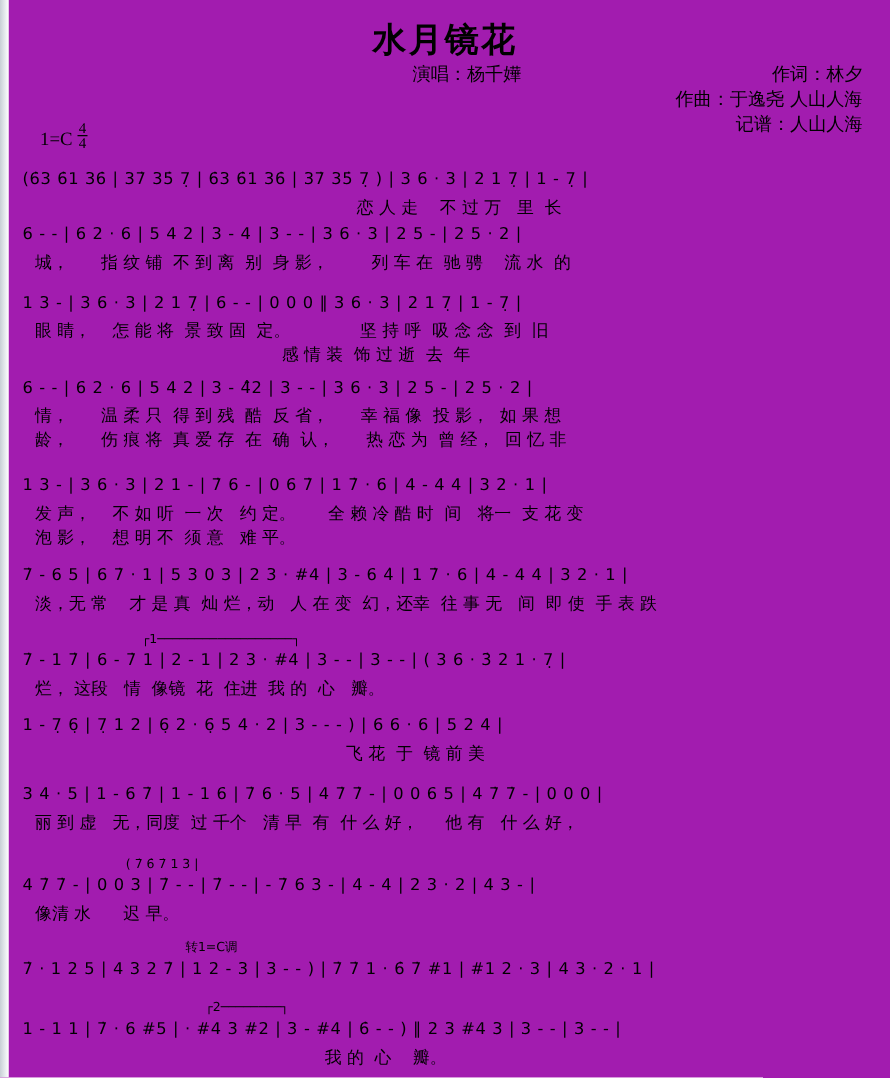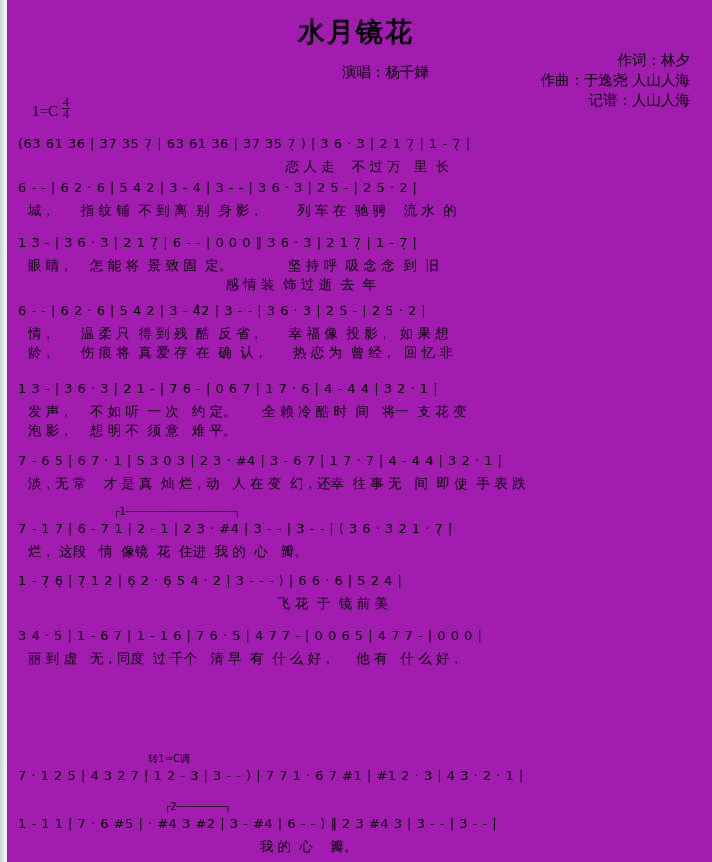--- a/index.html
+++ b/index.html
@@ -60,21 +60,21 @@
   .credits {
     position: absolute;
     top: 50px;
     left: 330px;
     width: 370px;
     font-size: 14.5px;
     font-family: "DejaVu Sans", sans-serif;
     line-height: 20px;
   }
   .credits .row { position: relative; height: 20px; }
-  .credits .singer { position: absolute; left: 12px; margin-top: 12px; }
+  .credits .singer { position: absolute; left: 0; }
   .credits .right { position: absolute; right: 10px; white-space: nowrap; }
 
   
   .system {
     position: absolute;
     left: 18px;
     width: 680px;
   }
   .notes {
     font-family: "DejaVu Sans", sans-serif;
@@ -152,40 +152,45 @@
   </div>
 
   <div class="system" style="top:365px">
     <div class="annot"></div>
     <div class="notes">1 3 - | 3 6 · 3 | 2 1 - | 7̇ 6 - | 0 6 7̇ | 1 7̇ · 6 | 4 - 4 4 | 3 2 · 1 |</div>
     <div class="lyric">发 声，    不 如 听  一 次   约 定。      全 赖 冷 酷 时  间   将一  支 花 变</div>
     <div class="lyric">泡 影，    想 明 不  须 意   难 平。</div>
   </div>
 
   <div class="system" style="top:450px">
-    <div class="notes">7̇ - 6 5 | 6 7̇ · 1 | 5 3 0 3 | 2 3 · #4 | 3 - 6 7̇ | 1 7̇ · 7 | 4 - 4 4 | 3 2 · 1 |</div>
+    <div class="notes">7̇ - 6 5 | 6 7̇ · 1 | 5 3 0 3 | 2 3 · #4 | 3 - 6 4̇ | 1 7̇ · 6 | 4 - 4 4 | 3 2 · 1 |</div>
     <div class="lyric">淡，无 常    才 是 真  灿 烂，动   人 在 变  幻，还幸  往 事 无   间  即 使  手 表 跌</div>
   </div>
 
   <div class="system" style="top:505px">
     <div class="annot">                              ┌1──────────────────┐</div>
     <div class="notes">7̇ - 1 7̇ | 6 - 7̇ 1 | 2 - 1 | 2 3 · #4 | 3 - - | 3 - - | ( 3 6 · 3̇ 2 1 · 7̣ |</div>
     <div class="lyric">烂， 这段   情  像镜  花  住进  我 的  心   瓣。</div>
   </div>
 
   <div class="system" style="top:570px">
     <div class="notes">1 - 7̣ 6̣ | 7̣ 1 2 | 6̣ 2 · 6̣ 5 4 · 2 | 3 - - - ) | 6 6 · 6 | 5 2 4 |</div>
     <div class="lyric">                                                          飞 花  于  镜 前 美</div>
   </div>
 
   <div class="system" style="top:625px">
     <div class="notes">3 4 · 5 | 1 - 6 7̇ | 1 - 1 6 | 7̇ 6 · 5 | 4 7̇ 7̇ - | 0 0 6 5 | 4 7̇ 7̇ - | 0 0 0 |</div>
     <div class="lyric">丽 到 虚   无，同度  过 千个   清 早  有  什 么 好，     他 有   什 么 好，</div>
   </div>
 
+  <div class="system" style="top:685px">
+    <div class="annot">                          ( 7̇ 6̇ 7̇ 1 3 |</div>
+    <div class="notes">4 7̇ 7̇ - | 0 0 3 | 7̇ - - | 7̇ - - | - 7̇ 6 3 - | 4 - 4 | 2 3 · 2 | 4 3 - |</div>
+    <div class="lyric">像清 水      迟 早。</div>
+  </div>
 
   <div class="system" style="top:752px">
     <div class="annot">                                         转1=C调</div>
     <div class="notes">7̇ · 1 2 5 | 4 3 2 7̇ | 1 2 - 3 | 3 - - ) | 7̇ 7̇ 1 · 6̇ 7̇ #1 | #1 2 · 3 | 4 3 · 2 · 1 |</div>
   </div>
 
   <div class="system" style="top:800px">
     <div class="annot">                                              ┌2────────┐</div>
     <div class="notes">1 - 1 1 | 7̇ · 6 #5 | · #4 3 #2 | 3 - #4 | 6̇ - - ) ‖ 2 3 #4 3 | 3 - - | 3 - - |</div>
     <div class="lyric">                                                      我 的  心    瓣。</div>

